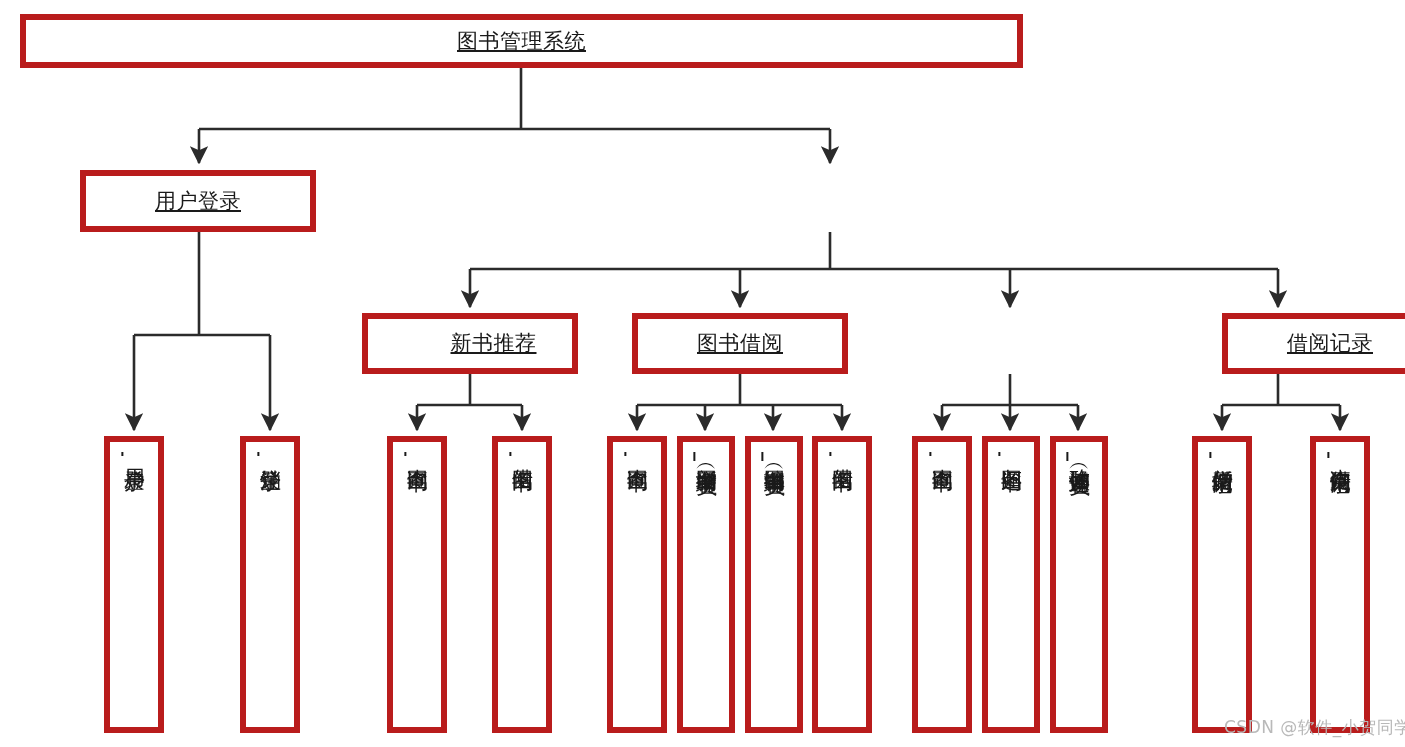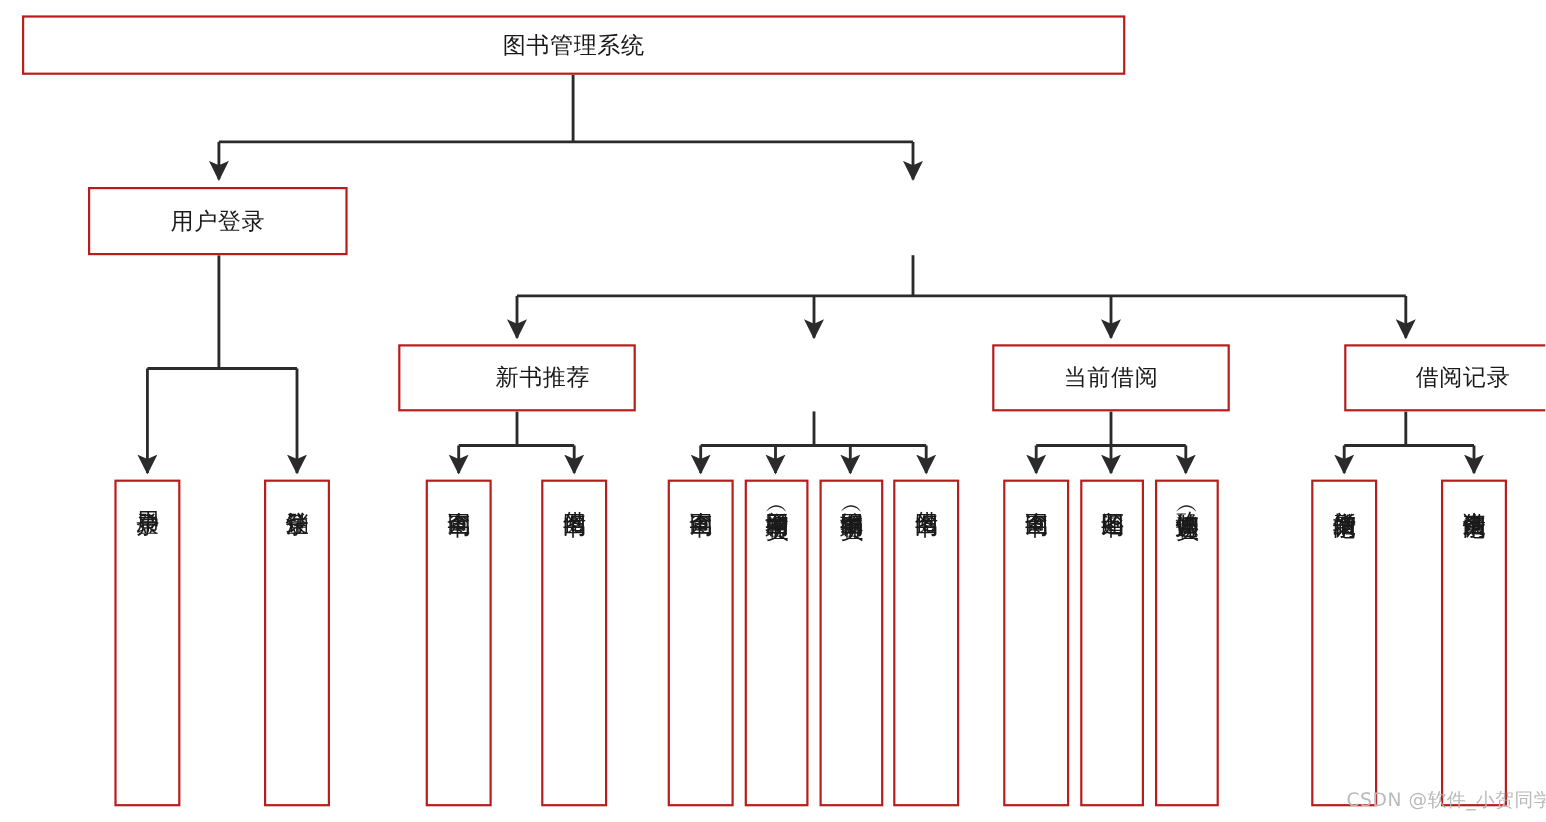--- a/index.html
+++ b/index.html
@@ -20,27 +20,28 @@
     position: absolute;
     left: 0;
     top: 0;
     width: 1405px;
     height: 747px;
     pointer-events: none;
   }
   .node {
     position: absolute;
     box-sizing: border-box;
-    border: 2px solid #b91c1c;
+    border: 6px solid #b91c1c;
     background: #ffffff;
     display: flex;
     align-items: center;
     justify-content: center;
     color: #1a1a1a;
     z-index: 2;
+    text-decoration: underline;
   }
   .node .label {
     display: block;
     text-align: center;
     line-height: 1.18;
     letter-spacing: 0.5px;
     white-space: pre;
   }
   .node.h .label {
     font-size: 21px;
@@ -130,24 +131,24 @@
 
   <div class="node h" style="left:80px; top:170px; width:236px; height:62px;">
     <span class="label">用户登录</span>
   </div>
 
 
   <div class="node h" style="left:362px; top:313px; width:216px; height:61px;padding-left:47px;">
     <span class="label">新书推荐</span>
   </div>
 
-
-  <div class="node h" style="left:902px; top:313px; width:216px; height:61px;">
-    <span class="label">当前借阅</span>
-  </div>
+  <div class="node h" style="left:632px; top:313px; width:216px; height:61px;">
+    <span class="label">图书借阅</span>
+  </div>
+
 
   <div class="node h" style="left:1222px; top:313px; width:216px; height:61px;">
     <span class="label">借阅记录</span>
   </div>
 
   <div class="node v" style="left:104px; top:436px; width:60px; height:297px;">
     <span class="label">用户登录</span>
   </div>
 
   <div class="node v" style="left:240px; top:436px; width:60px; height:297px;">

